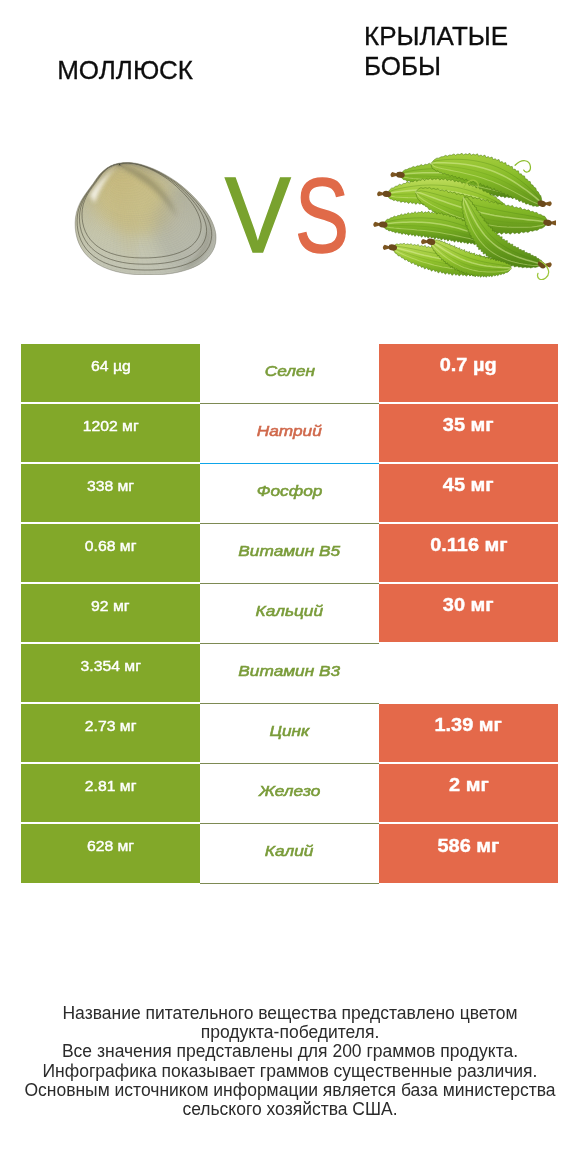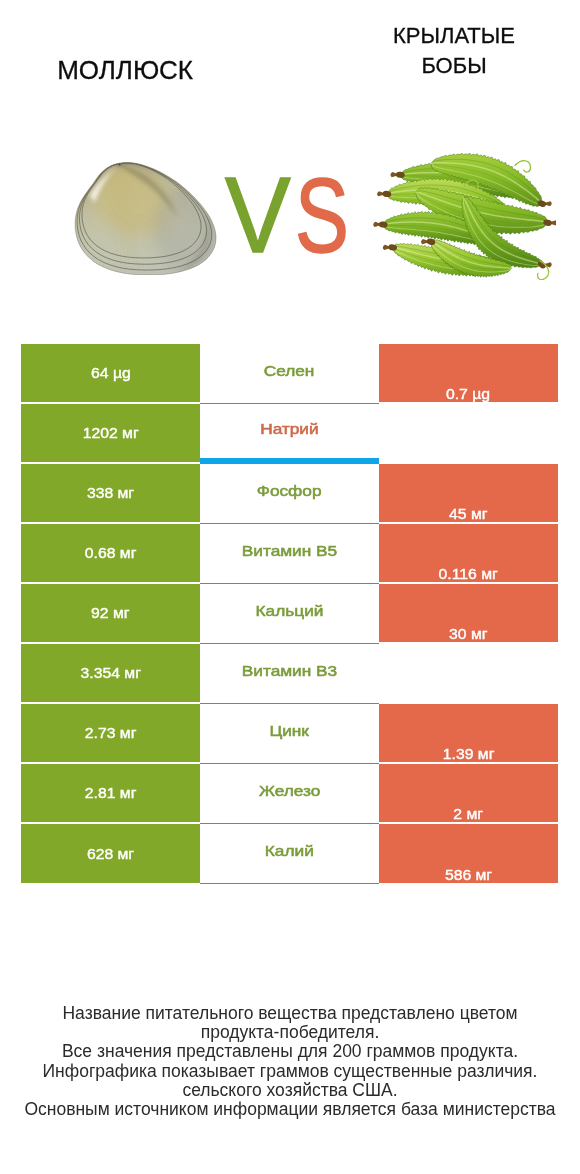--- a/index.html
+++ b/index.html
@@ -4,50 +4,50 @@
 <style>
   html,body{margin:0;padding:0;}
   body{width:580px;height:1174px;background:#ffffff;font-family:"Liberation Sans",sans-serif;-webkit-font-smoothing:antialiased;overflow:hidden;position:relative;}
   .page{position:relative;width:580px;height:1174px;}
 
   
   .titles{position:absolute;left:0;top:0;width:580px;height:130px;}
   .title-left{position:absolute;left:0px;top:55px;width:250px;text-align:center;
     font-size:26px;line-height:30px;color:#0d0d0d;letter-spacing:0px;
     -webkit-text-stroke:0.3px #0d0d0d;}
-  .title-right{position:absolute;left:364px;top:21px;width:180px;text-align:center;
-    font-size:22px;line-height:30px;color:#0d0d0d;letter-spacing:0px;
+  .title-right{position:absolute;left:364px;top:21px;width:180px;text-align:left;
+    font-size:26px;line-height:30px;color:#0d0d0d;letter-spacing:0px;
     -webkit-text-stroke:0.3px #0d0d0d;}
 
   
   .hero{position:absolute;left:0;top:0;width:580px;height:320px;}
   .vs{position:absolute;left:226px;top:178px;width:122px;height:76px;
       font-size:107px;line-height:76px;font-weight:normal;letter-spacing:0px;
       text-align:left;white-space:nowrap;}
   .vs span{display:inline-block;transform-origin:0 0;}
   .vs .v{color:#79a22e;-webkit-text-stroke:1.6px #79a22e;transform:translateX(-1px) translateY(-2px) scale(0.92,1.01);}
   .vs .s{color:#e06a49;-webkit-text-stroke:1.6px #e06a49;transform:translateX(-2px) translateY(0.5px) scale(0.755,0.985);}
   .clam{position:absolute;left:73px;top:162px;width:145px;height:113px;}
   .beans{position:absolute;left:369px;top:150px;width:187px;height:130px;}
 
   
   .table{position:absolute;left:21px;top:344px;width:537px;}
   .row{position:relative;height:60px;}
   .cell{position:absolute;top:0;height:58.6px;display:flex;align-items:center;justify-content:center;box-sizing:border-box;
-        padding-bottom:0;}
+        padding-bottom:15px;}
   .cleft{left:0;width:179px;background:#82a829;color:#ffffff;font-size:15px;font-weight:normal;}
   .cmid{left:179px;width:179px;background:#ffffff;font-size:15px;font-weight:normal;padding-bottom:6px;height:60px;}
-  .cright{left:358px;width:179px;background:#e4694a;color:#ffffff;font-size:15px;font-weight:normal;align-items:flex-end;}
+  .cright{left:358px;width:179px;background:#e4694a;color:#ffffff;font-size:19px;font-weight:bold;}
   .cell > span{display:inline-block;white-space:nowrap;}
   .cleft > span,.cright > span{transform:scaleX(1.05);-webkit-text-stroke:0.4px #ffffff;}
   .cmid > span{transform:scaleX(1.15);}
   .row .cleft{border-bottom:1.5px solid #ffffff;}
   .row .cright{border-bottom:1.5px solid #ffffff;}
-  .row .cmid{border-bottom:1px solid #7d8a54;}
-  .row.orange .cmid{border-bottom:6px solid #0ea5e9;}
+  .row .cmid{border-bottom:1px solid #7d8a54;font-style:italic;}
+  .row.orange .cmid{border-bottom:1px solid #0ea5e9;}
   .row:last-child .cleft,.row:last-child .cright{border-bottom:none;}
   .cmid.green > span{color:#7a9c3a;-webkit-text-stroke:0.55px #7a9c3a;}
   .cmid.orange > span{color:#d0694c;-webkit-text-stroke:0.55px #d0694c;}
 
   
   .footer{position:absolute;left:0;top:1004px;width:580px;text-align:center;
     font-size:17.5px;line-height:19.2px;color:#2b2b2b;}
   .footer div{white-space:nowrap;}
 </style>
 </head>
@@ -368,20 +368,23 @@
           <span>0.7 µg</span>
         </div>
       </div>
       <div class="row orange">
         <div class="cell cleft">
           <span>1202 мг</span>
         </div>
         <div class="cell cmid orange">
           <span>Натрий</span>
         </div>
+        <div class="cell cright">
+          <span>35 мг</span>
+        </div>
       </div>
       <div class="row">
         <div class="cell cleft">
           <span>338 мг</span>
         </div>
         <div class="cell cmid green">
           <span>Фосфор</span>
         </div>
         <div class="cell cright">
           <span>45 мг</span>
@@ -450,17 +453,17 @@
           <span>586 мг</span>
         </div>
       </div>
     </div>
 
   <div class="footer" id="footer">
       <div>Название питательного вещества представлено цветом</div>
       <div>продукта-победителя.</div>
       <div>Все значения представлены для 200 граммов продукта.</div>
       <div>Инфографика показывает граммов существенные различия.</div>
+      <div>Основным источником информации является база министерства</div>
       <div>сельского хозяйства США.</div>
-      <div>Основным источником информации является база министерства</div>
     </div>
 
 </div>
 
 </body></html>

